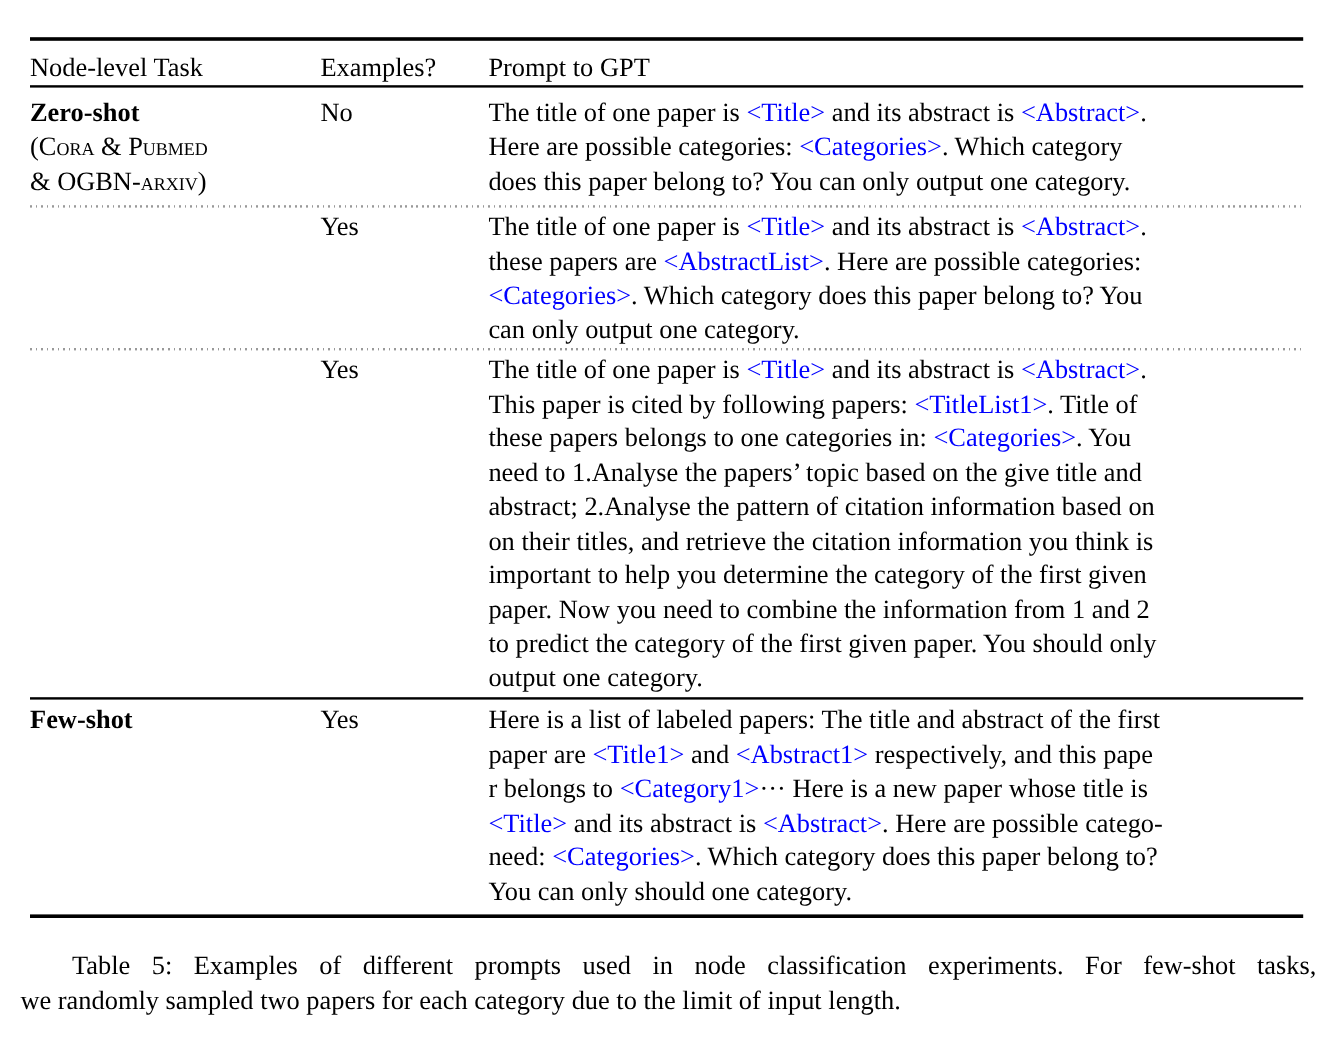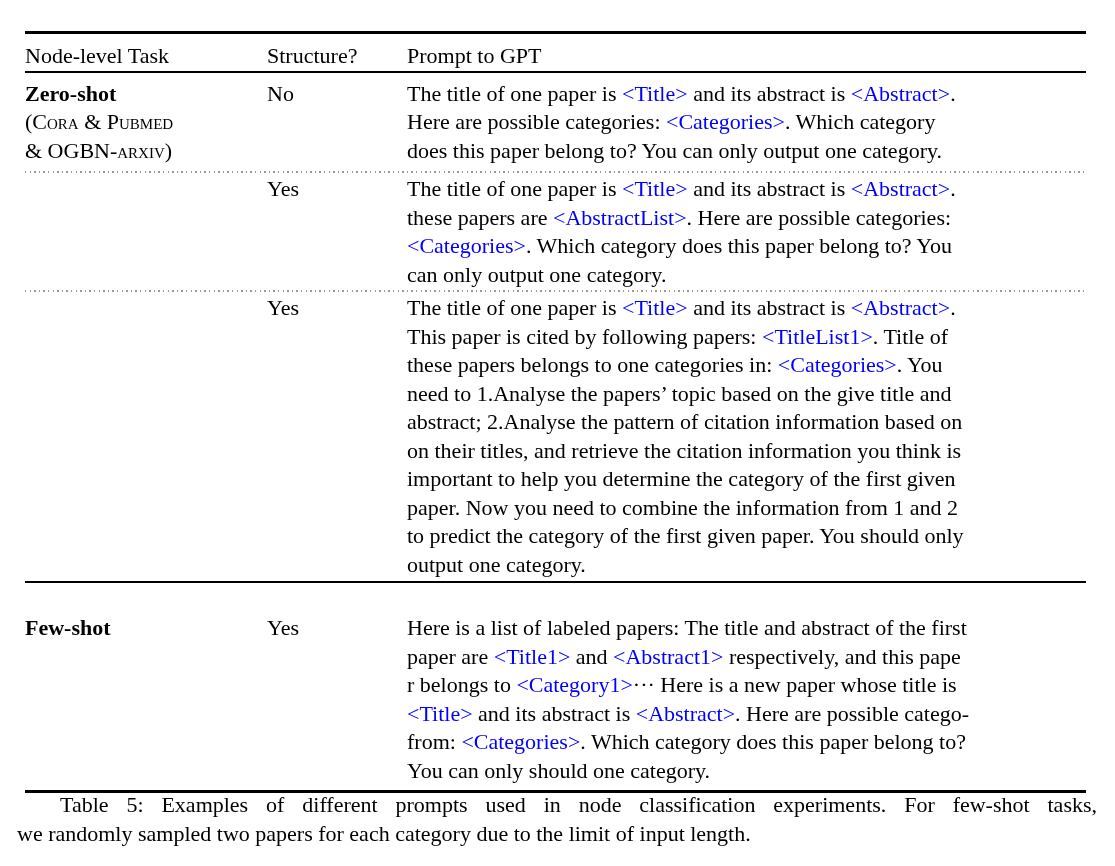--- a/index.html
+++ b/index.html
@@ -26,21 +26,21 @@
 
   .thead { display: flex; font-size: 22px; line-height: 28.5px; padding: 8px 0 0 0; }
   .c1 { width: 242px; flex: 0 0 242px; }
   .c2 { width: 140px; flex: 0 0 140px; }
   .c3 { flex: 1 1 auto; min-width: 0; }
 
   .row { display: flex; font-size: 22px; line-height: 28.5px; }
   .row.r1 { padding: 7px 0 6px 0; justify-content: space-between; }
   .row.r2 { padding: 2px 0 1px 0; }
   .row.r3 { padding: 2px 0 2px 0; }
-  .row.r4 { padding: 3px 0 5px 0; margin-top: 28px; }
+  .row.r4 { padding: 3px 0 5px 0; }
 
   .task-title { font-weight: bold; white-space: nowrap; }
   .task-note  { font-variant: small-caps; }
   .task-note div { white-space: nowrap; }
 
   .structure-cell { white-space: nowrap; }
 
   .pline { white-space: nowrap; }
   .pline .ph { color: var(--ph-color, #0000ff); }
   .pline .pt { color: var(--text-color, #000); }
@@ -54,21 +54,21 @@
 </head>
 <body>
 
 <div class="page">
   <div class="tbl">
 
     <div class="rule thick"></div>
 
     <div class="thead">
       <div class="c1">Node-level Task</div>
-      <div class="c2">Structure?</div>
+      <div class="c2">Examples?</div>
       <div class="c3">Prompt to GPT</div>
     </div>
 
     <div class="rule mid"></div>
 
     <div class="row r1">
       <div class="c1">
         <div class="task-title">Zero-shot</div>
         <div class="task-note">
             <div class="cap-line">(Cora &amp; Pubmed</div>
@@ -124,21 +124,21 @@
     <div class="row r4">
       <div class="c1">
         <div class="task-title">Few-shot</div>
       </div>
       <div class="c2 structure-cell">Yes</div>
       <div class="c3 prompt-cell">
           <div class="pline"><span class="pt">Here is a list of labeled papers: The title and abstract of the first</span></div>
           <div class="pline"><span class="pt">paper are </span><span class="ph">&lt;Title1&gt;</span><span class="pt"> and </span><span class="ph">&lt;Abstract1&gt;</span><span class="pt"> respectively, and this pape</span></div>
           <div class="pline"><span class="pt">r belongs to </span><span class="ph">&lt;Category1&gt;</span><span class="pt">··· Here is a new paper whose title is</span></div>
           <div class="pline"><span class="ph">&lt;Title&gt;</span><span class="pt"> and its abstract is </span><span class="ph">&lt;Abstract&gt;</span><span class="pt">. Here are possible catego-</span></div>
-          <div class="pline"><span class="pt">from: </span><span class="ph">&lt;Categories&gt;</span><span class="pt">. Which category does this paper belong to?</span></div>
+          <div class="pline"><span class="pt">need: </span><span class="ph">&lt;Categories&gt;</span><span class="pt">. Which category does this paper belong to?</span></div>
           <div class="pline"><span class="pt">You can only should one category.</span></div>
         </div>
     </div>
 
     <div class="rule thick"></div>
   </div>
 
   <div class="caption">
       <div class="cap-line">Table 5: Examples of different prompts used in node classification experiments. For few-shot tasks,</div>
       <div class="cap-line">we randomly sampled two papers for each category due to the limit of input length.</div>

